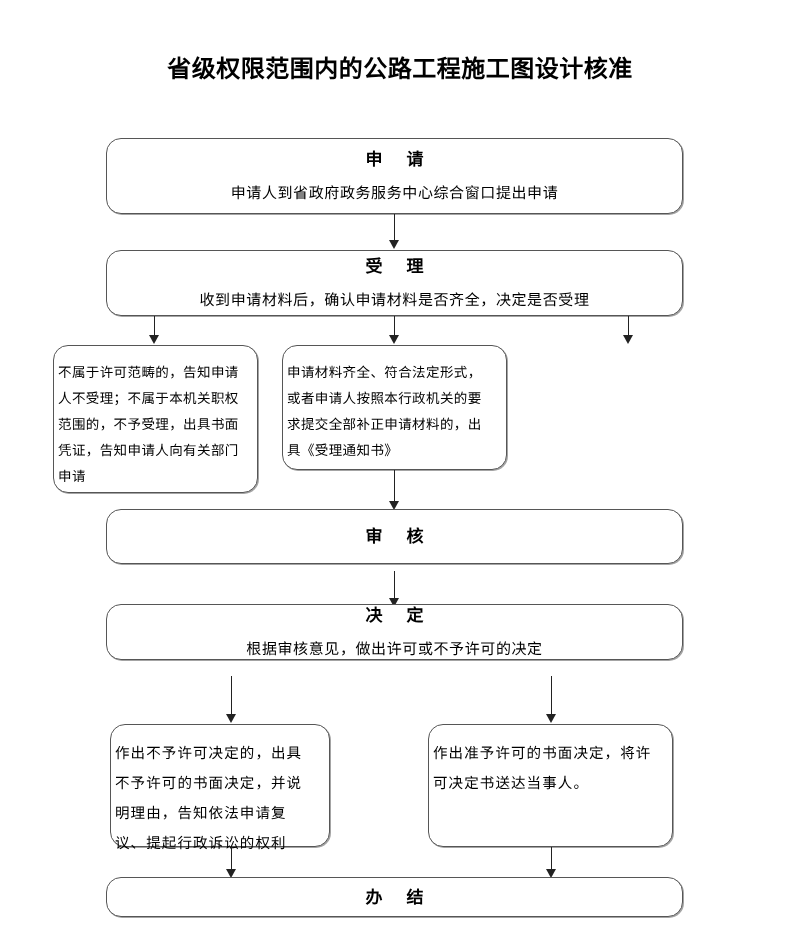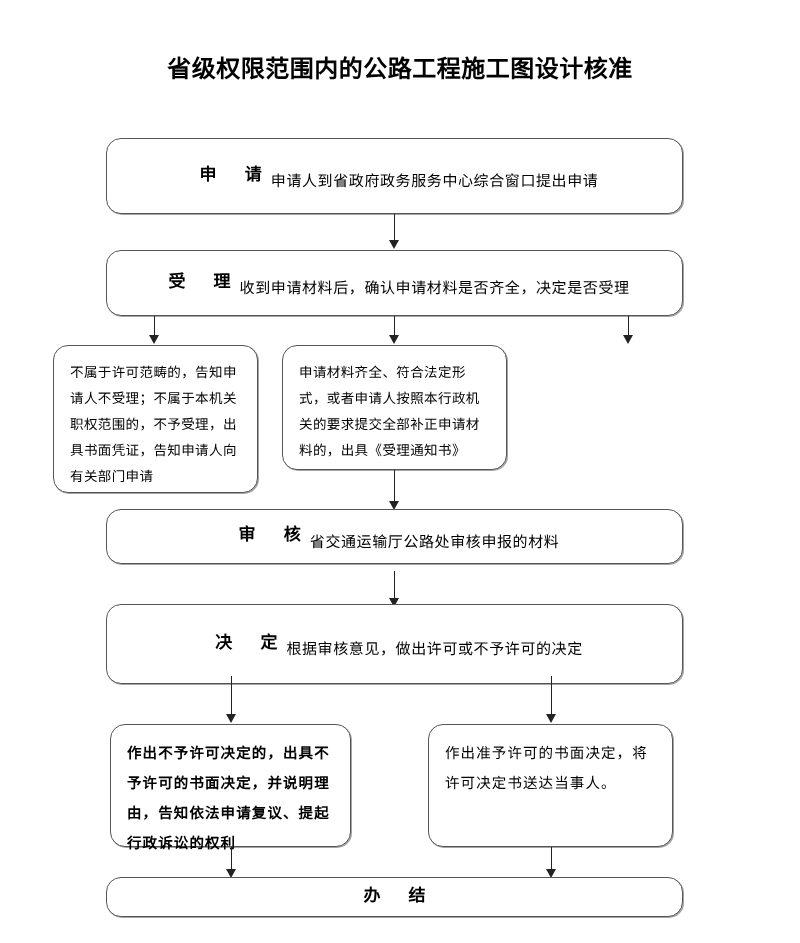--- a/index.html
+++ b/index.html
@@ -43,45 +43,45 @@
     box-sizing: border-box;
     border: 1.3px solid #565656;
     border-radius: 15px;
     background: #ffffff;
     box-shadow: 1px 1px 0 rgba(90,90,90,0.55);
   }
 
   
   .node.main {
     display: flex;
+    flex-direction: column;
     align-items: center;
     justify-content: center;
     text-align: center;
-    font-family: Liberation Mono, monospace;
   }
   .node-header {
     font-size: 17px;
     font-weight: bold;
     letter-spacing: 9px;
     text-indent: 9px;
     line-height: 1.35;
     color: #000;
   }
   .node-sub {
     font-size: 15px;
     line-height: 1.4;
     letter-spacing: 0.6px;
     color: #000;
     margin-top: 13px;
   }
 
   
   .node.branch {
     display: block;
-    padding: 13px 14px 10px 16px;
+    padding: 13px 14px 10px 4px;
   }
   .node.branch .node-text {
     font-size: 13.5px;
     line-height: 26px;
     letter-spacing: 0.4px;
     text-align: left;
     color: #000;
     word-break: break-all;
   }
   .node.outcome .node-text {
@@ -141,38 +141,37 @@
   <div class="node branch" style="left:282px; top:345px; width:225px; height:125px;">
     <div class="node-text">申请材料齐全、符合法定形式，或者申请人按照本行政机关的要求提交全部补正申请材料的，出具《受理通知书》</div>
   </div>
 
 
   <div class="conn" style="left:394px; top:470px; height:36px;"></div>
   <div class="arrowhead" style="left:389px; top:501px;"></div>
 
   <div class="node main" style="left:106px; top:509px; width:577px; height:55px;">
     <div class="node-header">审 核</div>
-    <div class="node-sub">省交通运输厅公路处审核申报的材料</div>
   </div>
 
   <div class="conn" style="left:394px; top:571px; height:30px;"></div>
   <div class="arrowhead" style="left:389px; top:598px;"></div>
 
-  <div class="node main" style="left:106px; top:604px; width:577px; height:80px;">
+  <div class="node main" style="left:106px; top:604px; width:577px; height:56px;">
     <div class="node-header">决 定</div>
     <div class="node-sub">根据审核意见，做出许可或不予许可的决定</div>
   </div>
 
   <div class="conn" style="left:231px; top:676px; height:42px;"></div>
   <div class="arrowhead" style="left:226px; top:714px;"></div>
 
   <div class="conn" style="left:551px; top:676px; height:42px;"></div>
   <div class="arrowhead" style="left:546px; top:714px;"></div>
 
-  <div class="node branch outcome" style="left:110px; top:724px; width:241px; height:123px;font-weight:bold;">
+  <div class="node branch outcome" style="left:110px; top:724px; width:220px; height:123px;">
     <div class="node-text">作出不予许可决定的，出具不予许可的书面决定，并说明理由，告知依法申请复议、提起行政诉讼的权利</div>
   </div>
 
   <div class="node branch outcome" style="left:428px; top:724px; width:245px; height:123px;">
     <div class="node-text">作出准予许可的书面决定，将许可决定书送达当事人。</div>
   </div>
 
   <div class="conn" style="left:231px; top:847px; height:26px;"></div>
   <div class="arrowhead" style="left:226px; top:869px;"></div>
 

